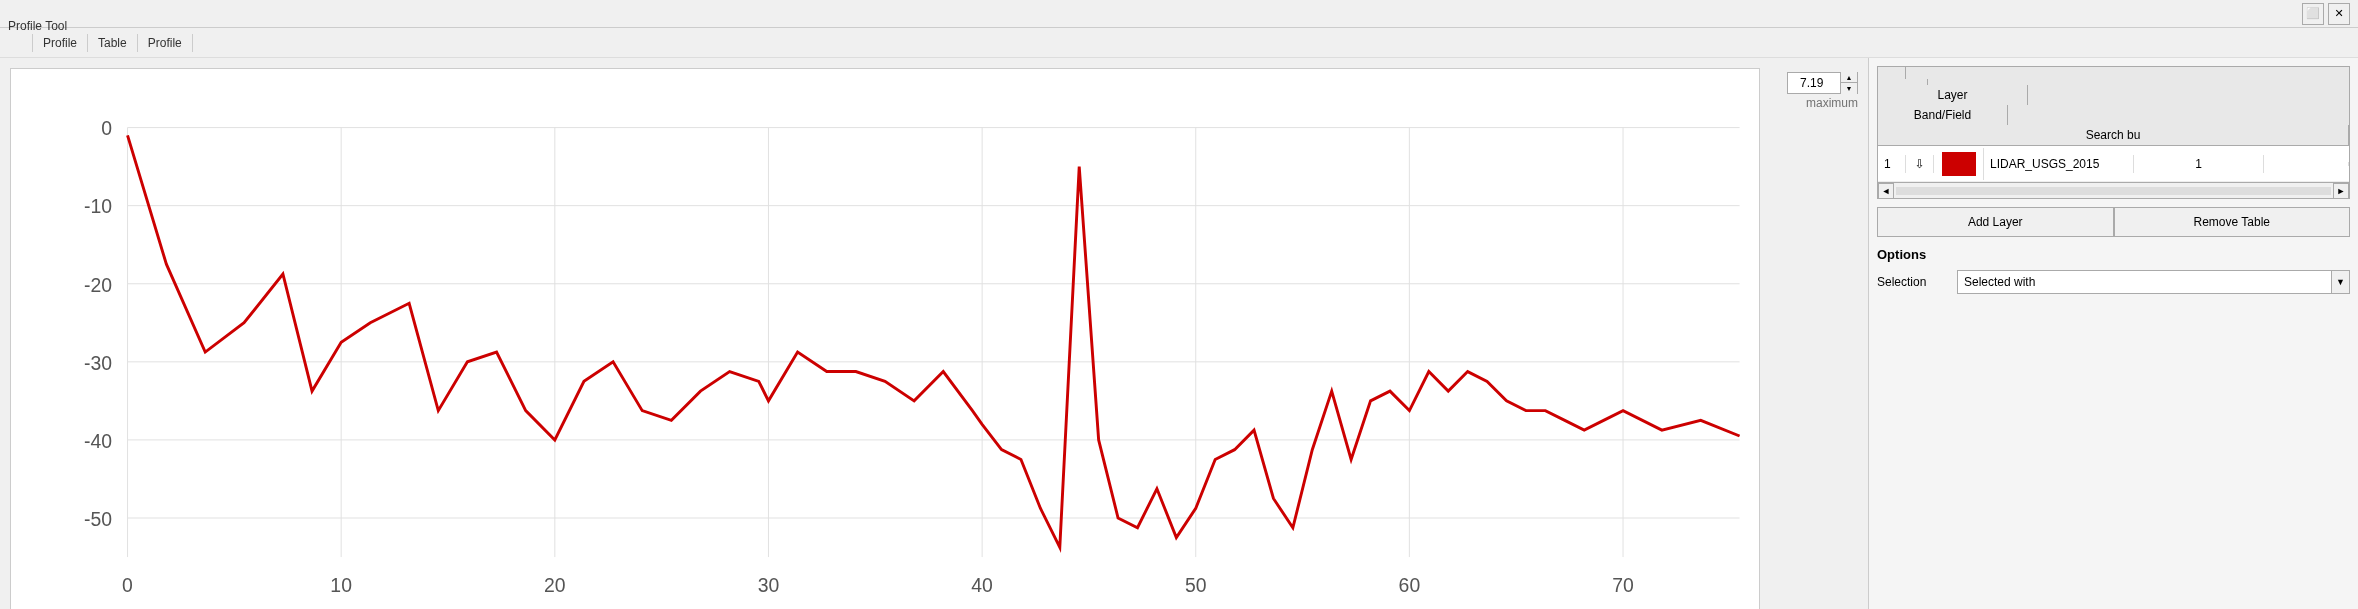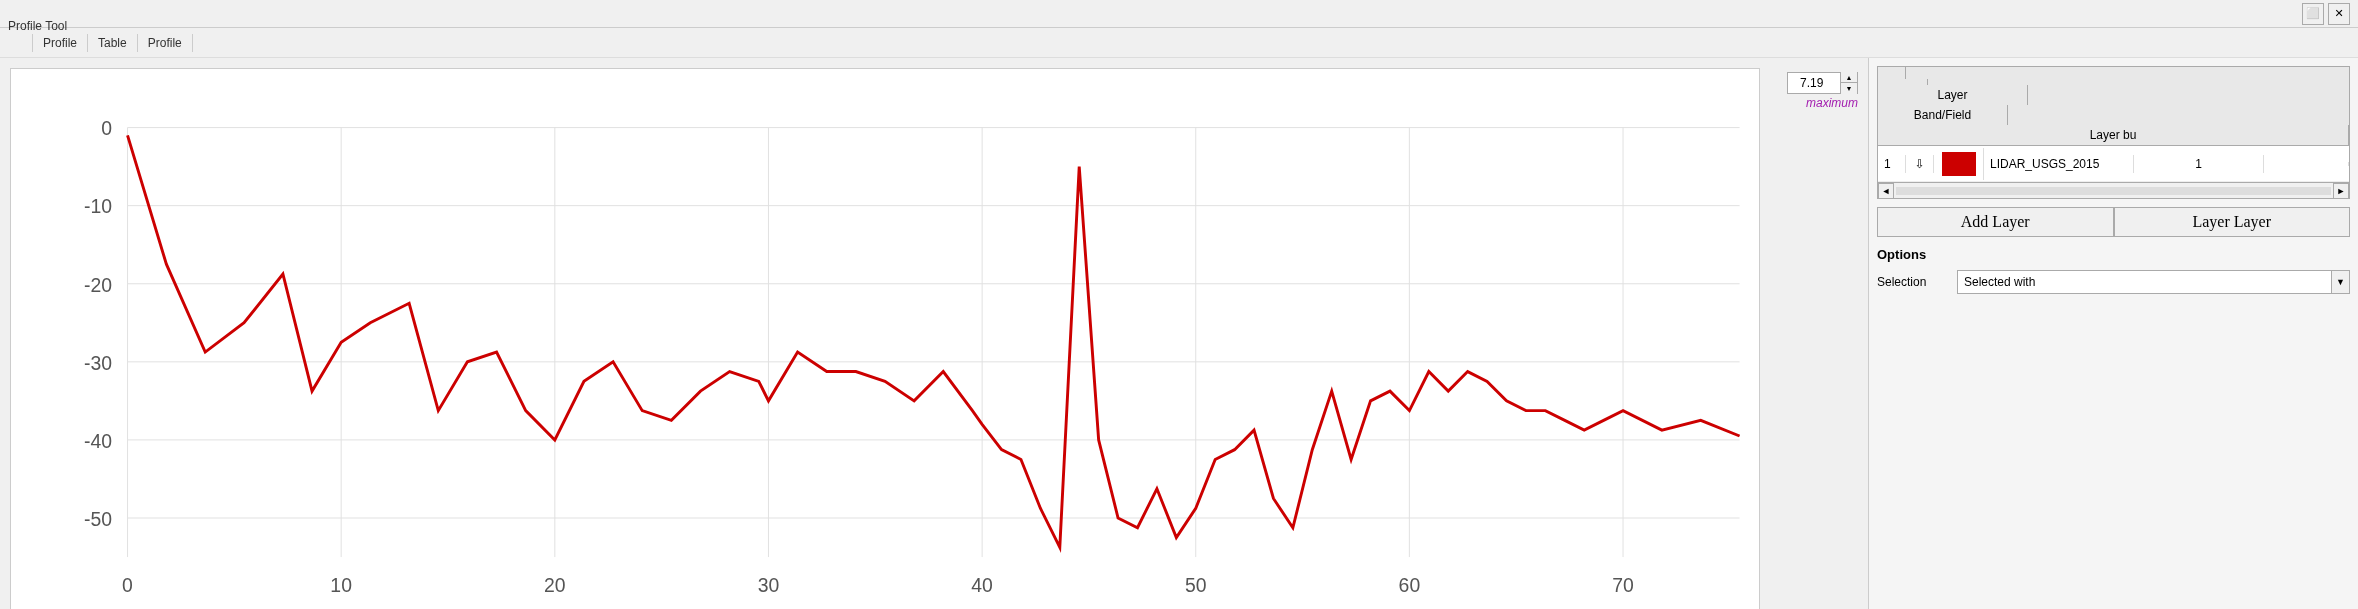--- a/index.html
+++ b/index.html
@@ -125,23 +125,22 @@
       line-height: 1;
       display: flex;
       align-items: center;
       justify-content: center;
     }
     .spinbox-arrows button:first-child {
       border-bottom: 1px solid #aaa;
     }
     .chart-label {
       font-size: 12px;
-      color: #a21caf;
+      color: #737373;
       text-align: right;
-      font-style: italic;
     }
     .checkbox-label {
       display: flex;
       align-items: center;
       gap: 4px;
       cursor: pointer;
       font-size: 12px;
     }
     .checkbox-label input[type="checkbox"] {
       cursor: pointer;
@@ -227,23 +226,22 @@
       display: flex;
       gap: 0;
       margin-bottom: 10px;
     }
     .panel-btn {
       flex: 1;
       height: 30px;
       border: 1px solid #aaa;
       background: #f0f0f0;
       cursor: pointer;
-      font-size: 16px;
+      font-size: 12px;
       font-weight: normal;
-      font-family: Liberation Serif, serif;
     }
     .options-section {
       border: none;
     }
     .options-title {
       font-weight: bold;
       font-size: 13px;
       margin-bottom: 8px;
     }
     .options-row {
@@ -454,42 +452,42 @@
 
   <div class="right-panel">
 
     <div class="layer-table">
       <div class="layer-table-header">
         <div class="layer-table-header-cell col-num"></div>
         <div class="layer-table-header-cell col-arrow"></div>
         <div class="layer-table-header-cell col-color"></div>
         <div class="layer-table-header-cell col-layer">Layer</div>
         <div class="layer-table-header-cell col-band">Band/Field</div>
-        <div class="layer-table-header-cell col-search">Layer bu</div>
+        <div class="layer-table-header-cell col-search">Search bu</div>
       </div>
       <div class="layer-table-row">
         <div class="layer-table-cell col-num">1</div>
         <div class="layer-table-cell col-arrow" style="text-align:center; cursor:pointer;">⇩</div>
         <div class="layer-table-cell col-color">
           <span class="color-swatch"></span>
         </div>
         <div class="layer-table-cell col-layer">LIDAR_USGS_2015</div>
         <div class="layer-table-cell col-band">1</div>
         <div class="layer-table-cell col-search"></div>
       </div>
       <div class="layer-scrollbar">
         <button class="scroll-btn">◄</button>
         <div class="scroll-track"></div>
         <button class="scroll-btn">►</button>
       </div>
     </div>
 
     <div class="btn-row">
       <button class="panel-btn">Add Layer</button>
-      <button class="panel-btn">Layer Layer</button>
+      <button class="panel-btn">Remove Table</button>
     </div>
 
     <div class="options-section">
       <div class="options-title">Options</div>
       <div class="options-row">
         <span class="options-label">Selection</span>
         <div class="options-select">
           <span class="options-select-text">Selected with</span>
           <span class="options-select-arrow">▼</span>
         </div>

